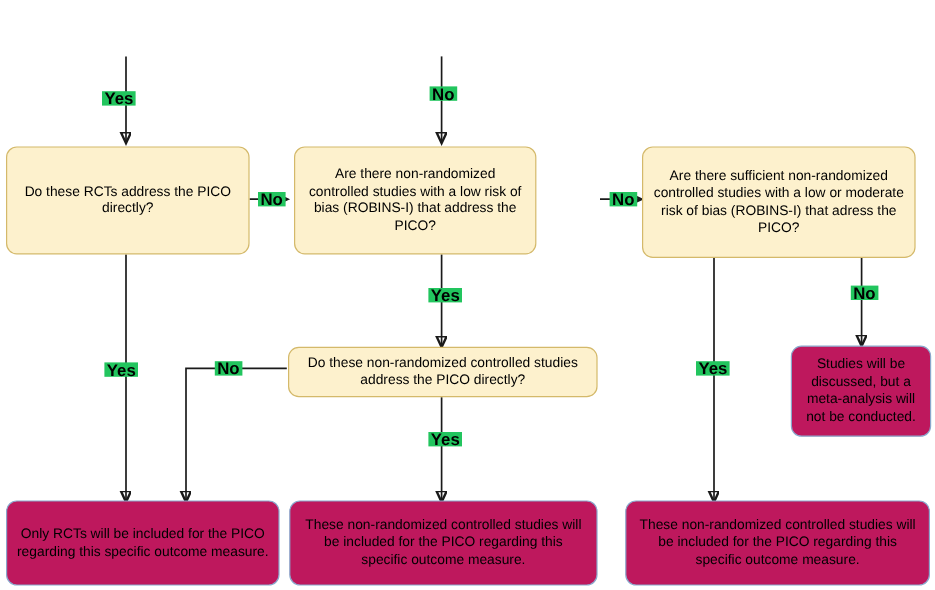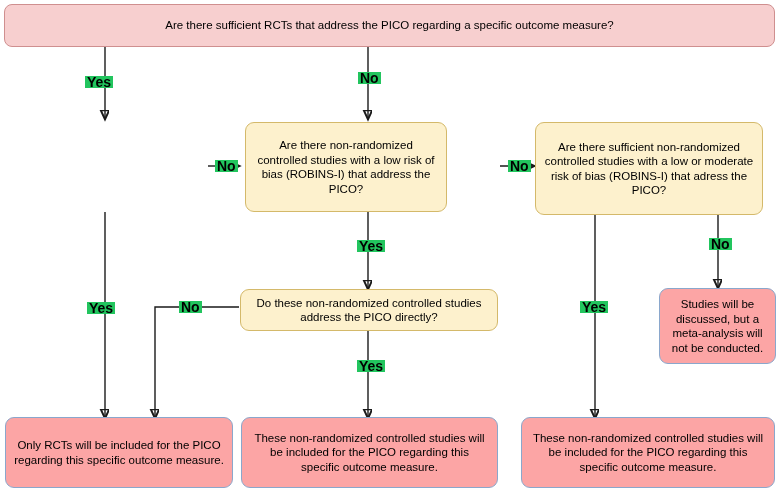--- a/index.html
+++ b/index.html
@@ -31,21 +31,21 @@
   .node-start {
     background: #f7cfcf;
     border: 1.2px solid #cf8f8f;
     border-radius: 8px;
   }
   .node-decision {
     background: #fdf1cd;
     border: 1.2px solid #d4b96a;
   }
   .node-outcome {
-    background: #fca5a5;
+    background: #be185d;
     border: 1.2px solid #8aa7cc;
   }
   .edge-label {
     position: absolute;
     font-family: "Liberation Sans", sans-serif;
     font-size: 14px;
     line-height: 12px;
     color: #000000;
     background: #22c55e;
     padding: 0 2px;
@@ -92,22 +92,22 @@
 
     <path d="M239,307 L155,307 L155,418" marker-end="url(#arrow)"></path>
 
     <line x1="368" y1="331" x2="368" y2="418" marker-end="url(#arrow)"></line>
 
     <line x1="595" y1="215" x2="595" y2="418" marker-end="url(#arrow)"></line>
 
     <line x1="718" y1="215" x2="718" y2="288" marker-end="url(#arrow)"></line>
   </svg>
 
-  <div class="node node-start" style="left:4px; top:4px; width:771px; height:43px;">Are there sufficient RCTs that address the PICO regarding a specific outcome measure?</div>
 
+  <div class="node node-decision" style="left:5px; top:122px; width:203px; height:90px;">Do these RCTs address the PICO directly?</div>
 
   <div class="node node-decision" style="left:245px; top:122px; width:202px; height:90px;">Are there non-randomized controlled studies with a low risk of bias (ROBINS-I) that address the PICO?</div>
 
   <div class="node node-decision" style="left:535px; top:122px; width:228px; height:93px;">Are there sufficient non-randomized controlled studies with a low or moderate risk of bias (ROBINS-I) that adress the PICO?</div>
 
   <div class="node node-decision" style="left:240px; top:289px; width:258px; height:42px;">Do these non-randomized controlled studies address the PICO directly?</div>
 
   <div class="node node-outcome" style="left:659px; top:288px; width:117px; height:76px;">Studies will be discussed, but a meta-analysis will not be conducted.</div>
 
   <div class="node node-outcome" style="left:5px; top:417px; width:228px; height:71px;">Only RCTs will be included for the PICO regarding this specific outcome measure.</div>

